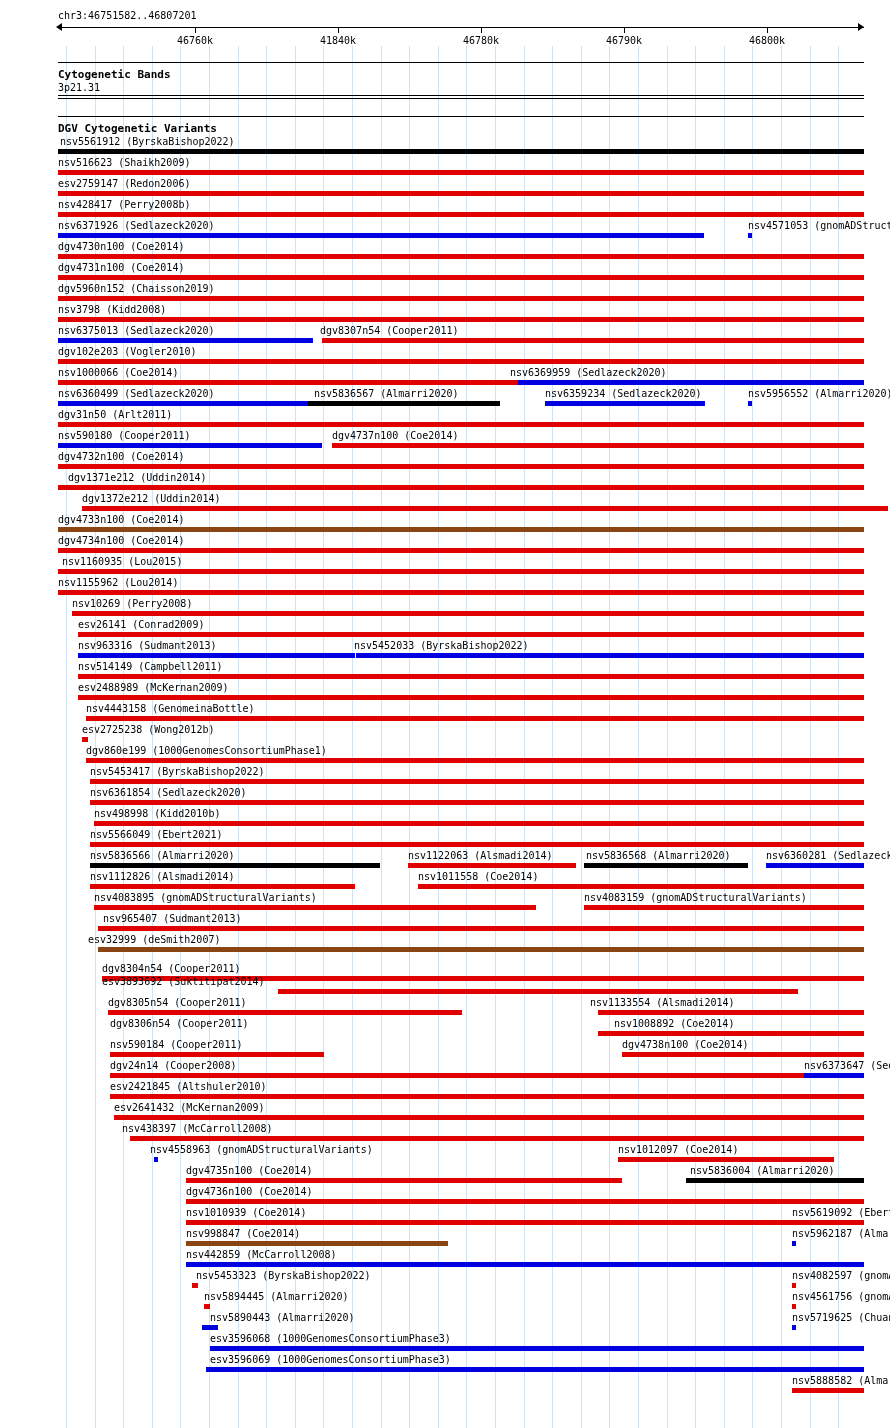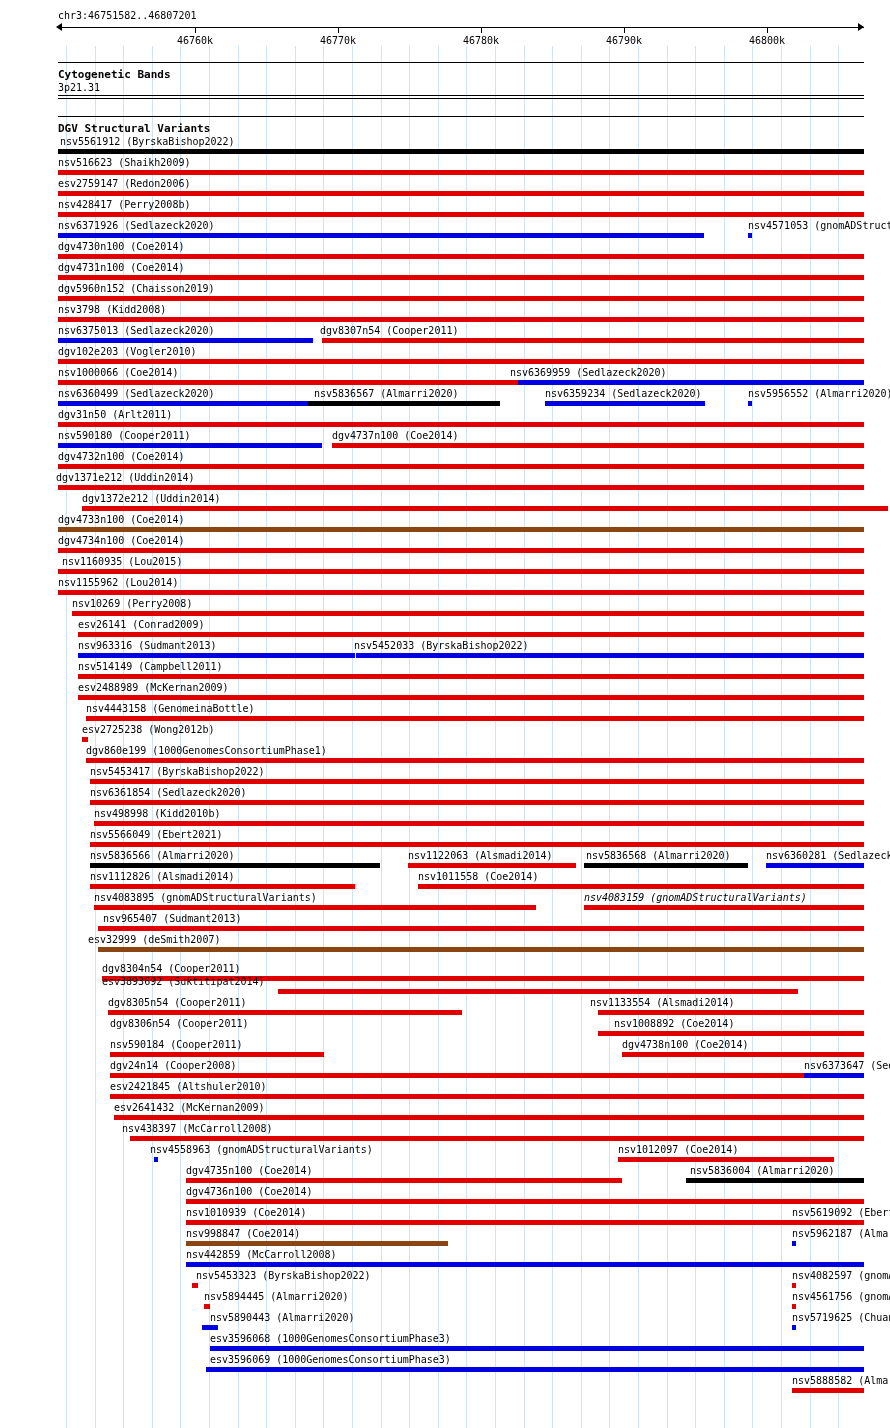--- a/index.html
+++ b/index.html
@@ -86,37 +86,37 @@
     </div>
 
   <div class="coord-label">chr3:46751582..46807201</div>
   <div class="ruler-line"></div>
   <div class="ruler-arrow-l"></div>
   <div class="ruler-arrow-r"></div>
   <div id="ticks">
       <div class="tick" style="left: 195px;"></div>
       <div class="tick-label" style="left: 195px;">46760k</div>
       <div class="tick" style="left: 338px;"></div>
-      <div class="tick-label" style="left: 338px;">46770k</div>
+      <div class="tick-label" style="left: 338px;">41840k</div>
       <div class="tick" style="left: 481px;"></div>
       <div class="tick-label" style="left: 481px;">46780k</div>
       <div class="tick" style="left: 624px;"></div>
       <div class="tick-label" style="left: 624px;">46790k</div>
       <div class="tick" style="left: 767px;"></div>
       <div class="tick-label" style="left: 767px;">46800k</div>
     </div>
 
   <div class="hrule" style="left:58px;top:62px;width:806px;"></div>
   <div class="section-title" style="left:58px;top:68px;">Cytogenetic Bands</div>
   <div class="band-label" style="left:58px;top:82px;">3p21.31</div>
   <div class="hrule" style="left:58px;top:95px;width:806px;"></div>
   <div class="hrule" style="left:58px;top:98px;width:806px;"></div>
 
   <div class="hrule" style="left:58px;top:116px;width:806px;"></div>
-  <div class="section-title" style="left:58px;top:122px;">DGV Structural Variants</div>
+  <div class="section-title" style="left:58px;top:122px;">DGV Cytogenetic Variants</div>
 
   <div id="tracks">
       <div class="track" style="top: 136px;">
         <div class="feat-label" style="left: 60px;">nsv5561912 (ByrskaBishop2022)</div>
         <div class="feat-bar black" style="left: 58px; width: 806px;"></div>
       </div>
       <div class="track" style="top: 157px;">
         <div class="feat-label" style="left: 58px;">nsv516623 (Shaikh2009)</div>
         <div class="feat-bar red" style="left: 58px; width: 806px;"></div>
       </div>
@@ -198,21 +198,21 @@
       </div>
       <div class="track" style="top: 430px; padding-left: 17px;">
         <div class="feat-label" style="left: 332px;">dgv4737n100 (Coe2014)</div>
         <div class="feat-bar red" style="left: 332px; width: 532px;"></div>
       </div>
       <div class="track" style="top: 451px;">
         <div class="feat-label" style="left: 58px;">dgv4732n100 (Coe2014)</div>
         <div class="feat-bar red" style="left: 58px; width: 806px;"></div>
       </div>
       <div class="track" style="top: 472px;">
-        <div class="feat-label" style="left: 56px; text-align: right;">dgv1371e212 (Uddin2014)</div>
+        <div class="feat-label" style="left: 68px; text-align: right;">dgv1371e212 (Uddin2014)</div>
         <div class="feat-bar red" style="left: 58px; width: 806px;"></div>
       </div>
       <div class="track" style="top: 493px; margin-left: 24px;">
         <div class="feat-label" style="left: 58px;">dgv1372e212 (Uddin2014)</div>
         <div class="feat-bar red" style="left: 58px; width: 806px;"></div>
       </div>
       <div class="track" style="top: 514px;">
         <div class="feat-label" style="left: 58px;">dgv4733n100 (Coe2014)</div>
         <div class="feat-bar brown" style="left: 58px; width: 806px;"></div>
       </div>
@@ -301,21 +301,21 @@
         <div class="feat-bar red" style="left: 90px; width: 265px;"></div>
       </div>
       <div class="track" style="top: 871px;">
         <div class="feat-label" style="left: 418px;">nsv1011558 (Coe2014)</div>
         <div class="feat-bar red" style="left: 418px; width: 446px;"></div>
       </div>
       <div class="track" style="top: 892px;">
         <div class="feat-label" style="left: 94px;">nsv4083895 (gnomADStructuralVariants)</div>
         <div class="feat-bar red" style="left: 94px; width: 442px;"></div>
       </div>
-      <div class="track" style="top: 892px; font-style: italic;">
+      <div class="track" style="top: 892px;">
         <div class="feat-label" style="left: 584px;">nsv4083159 (gnomADStructuralVariants)</div>
         <div class="feat-bar red" style="left: 584px; width: 280px;"></div>
       </div>
       <div class="track" style="top: 913px;">
         <div class="feat-label" style="left: 103px;">nsv965407 (Sudmant2013)</div>
         <div class="feat-bar red" style="left: 98px; width: 766px;"></div>
       </div>
       <div class="track" style="top: 934px;">
         <div class="feat-label" style="left: 88px;">esv32999 (deSmith2007)</div>
         <div class="feat-bar brown" style="left: 98px; width: 766px;"></div>

